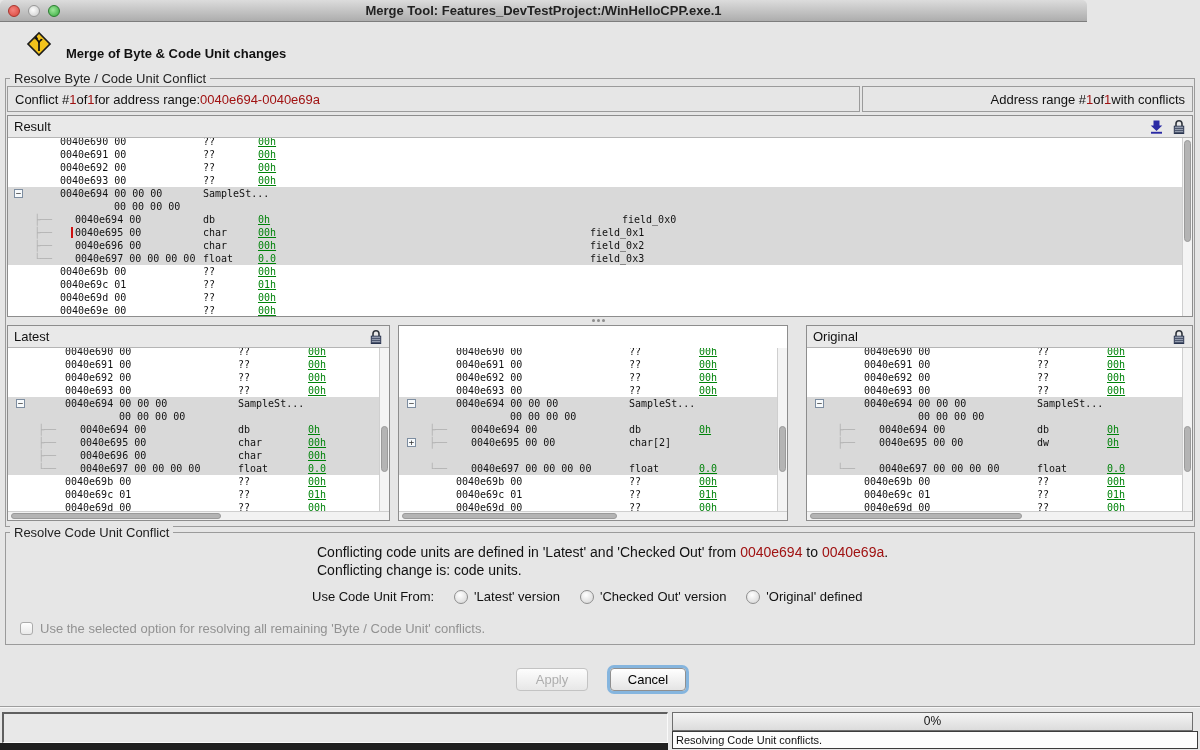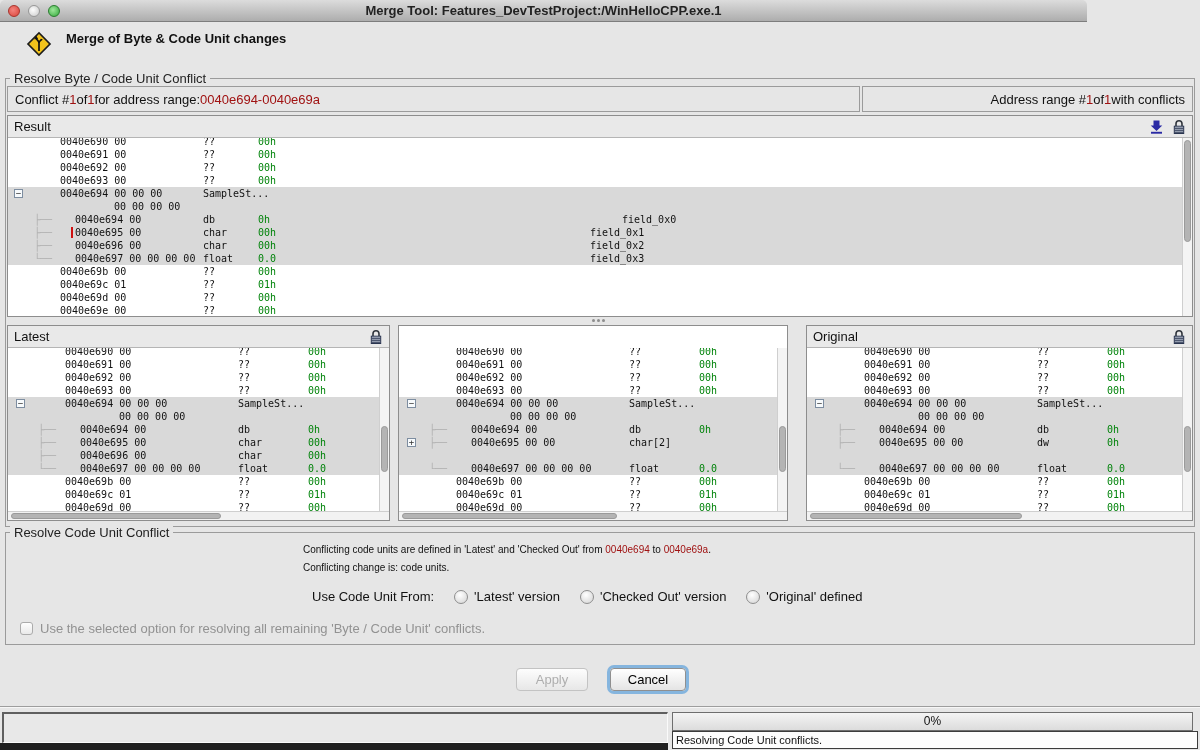--- a/index.html
+++ b/index.html
@@ -17,21 +17,21 @@
   .titlebar .title {
     position:absolute; left:0; right:0; top:3px; text-align:center;
     font-size:13px; font-weight:600; color:#222;
   }
   .lights { position:absolute; left:8px; top:5px; display:flex; gap:8px; }
   .light { width:12px; height:12px; border-radius:50%; }
   .light.close { background:radial-gradient(circle at 4px 4px,#f3837d,#d94339); border:1px solid #a8332c; }
   .light.min   { background:radial-gradient(circle at 4px 4px,#fdfdfd,#c9c9c9); border:1px solid #979797; }
   .light.zoom  { background:radial-gradient(circle at 4px 4px,#9ee79a,#32a83a); border:1px solid #2a7d2f; }
   
-  .merge-header { position:absolute; left:26px; top:31px; display:flex; align-items:flex-start; gap:14px; }
+  .merge-header { position:absolute; left:26px; top:31px; display:flex; align-items:flex-end; gap:14px; }
   .merge-header .htitle { font-size:13px; font-weight:600; color:#111; }
   
   .groupbox { position:absolute; border:1px solid #9b9b9b; }
   .grouplabel {
     position:absolute; font-size:13px; color:#222; background:#e6e6e6;
     padding:0 4px; z-index:4;
   }
   
   .cbar { position:absolute; height:26px; border:1px solid #9b9b9b; font-size:13px;
           display:flex; align-items:center; }
@@ -49,21 +49,21 @@
   .hicon { display:inline-flex; margin-left:9px; cursor:pointer; }
   .listing {
     position:absolute; left:0; top:22px; right:10px; bottom:0;
     overflow:hidden; background:#fff;
     font-family:"DejaVu Sans Mono", monospace; font-size:10px;
   }
   .panel.has-h .listing { bottom:9px; }
   .lrow { position:relative; height:13px; line-height:13px; white-space:pre; }
   .lrow.sel { background:#d9d9d9; }
   .lrow span.code { position:absolute; color:#111; }
-  .lrow span.grn  { position:absolute; color:#00830a; }
+  .lrow span.grn  { position:absolute; color:#00830a;text-decoration:underline; }
   .lrow span.tree { position:absolute; color:#b2b2b2; }
   .lrow .mk {
     position:absolute; top:2px; width:9px; height:9px; background:#f7fafc;
     border:1px solid #7d8da0; color:#333; font-size:9px; line-height:7px;
     text-align:center; font-family:"DejaVu Sans Mono", monospace;
   }
   .lrow .cursor { position:absolute; top:1px; width:2px; height:11px; background:#cf1010; }
   .vscroll {
     position:absolute; top:22px; right:0; bottom:0; width:10px;
     background:#f4f4f4; border-left:1px solid #cfcfcf;
@@ -71,21 +71,21 @@
   .panel.has-h .vscroll { bottom:9px; }
   .vthumb { position:absolute; left:1px; width:7px; background:#b4b4b4; border:1px solid #9a9a9a; border-radius:4px; }
   .hscroll {
     position:absolute; left:0; right:0; bottom:0; height:9px;
     background:#f2f2f2; border-top:1px solid #cfcfcf;
   }
   .hthumb { position:absolute; top:1px; height:6px; background:#b4b4b4; border:1px solid #9a9a9a; border-radius:3px; }
   .splitter-grip { position:absolute; display:flex; gap:2px; cursor:row-resize; }
   .splitter-grip i { width:3px; height:3px; background:#8d8d8d; border-radius:50%; }
   
-  .rline { position:absolute; font-size:10px; color:#111; }
+  .rline { position:absolute; font-size:14px; color:#111;margin-left:14px; }
   .radio-row { position:absolute; display:flex; align-items:center; gap:20px; font-size:13px; }
   .radio-opt { display:flex; align-items:center; gap:6px; cursor:pointer; }
   .radio-circle {
     width:14px; height:14px; border-radius:50%; border:1px solid #8e8e8e;
     background:radial-gradient(circle at 5px 4px,#ffffff,#d2d2d2);
   }
   .check-row { position:absolute; display:flex; align-items:center; gap:7px; font-size:13px; color:#929292; }
   .checkbox {
     width:13px; height:13px; border:1px solid #ababab; border-radius:3px;
     background:linear-gradient(#fefefe,#e9e9e9);

